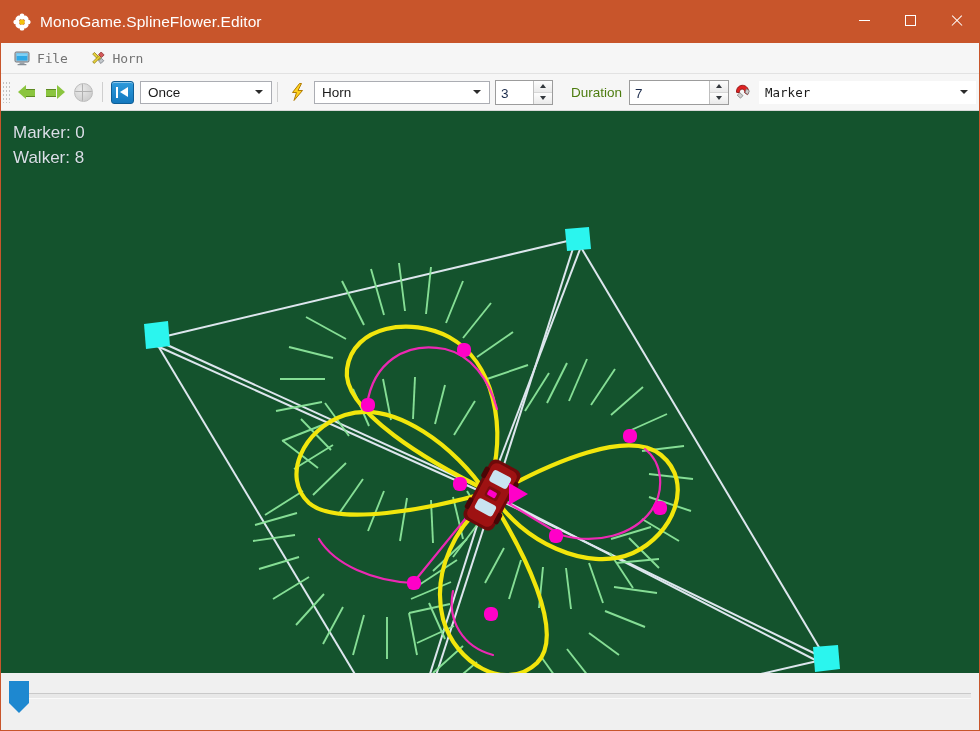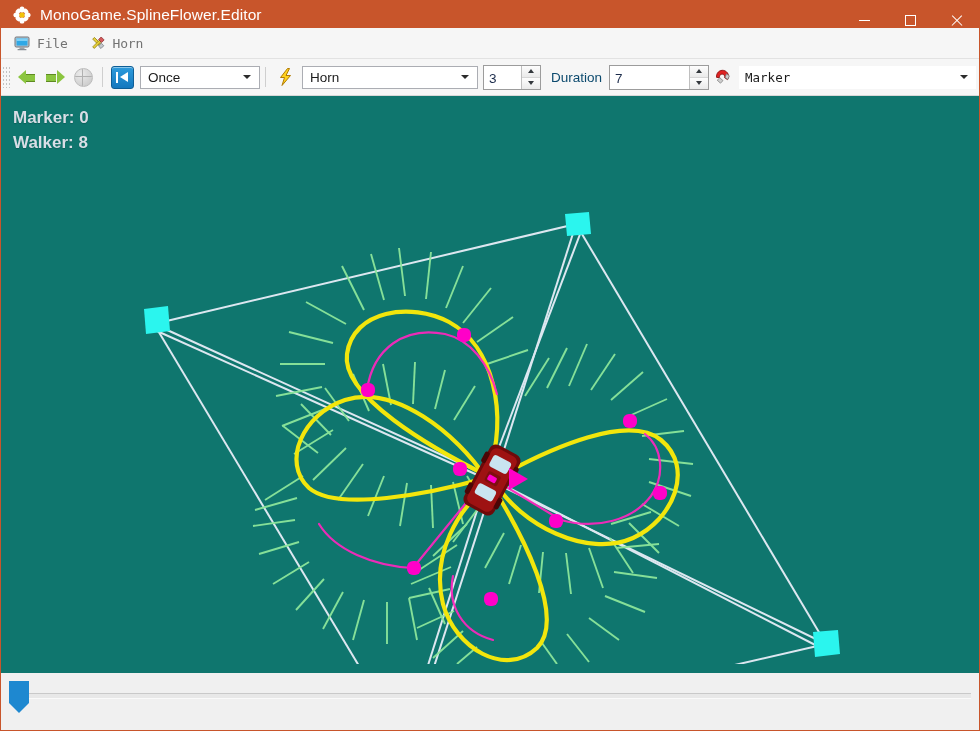--- a/index.html
+++ b/index.html
@@ -4,21 +4,21 @@
 <style>
   html,body{margin:0;padding:0;background:#fff;}
   body{width:980px;height:731px;overflow:hidden;
        font-family:"Liberation Sans",sans-serif;}
 
   .window{width:980px;height:731px;box-sizing:border-box;
           border:1px solid #C8552B;background:#F0F0F0;
           display:flex;flex-direction:column;position:relative;}
 
   
-  .titlebar{height:27px;background:#C8552B;display:flex;align-items:center;
+  .titlebar{height:42px;background:#C8552B;display:flex;align-items:center;
             flex:0 0 auto;position:relative;}
   .title-icon{width:18px;height:18px;margin-left:12px;margin-right:9px;
               position:relative;flex:0 0 auto;}
   .title-text{color:#FFFFFF;font-size:15.5px;letter-spacing:.1px;
               white-space:nowrap;}
   .winbtns{position:absolute;right:0;top:0;height:39px;display:flex;}
   .winbtn{width:46px;height:39px;display:flex;align-items:center;
           justify-content:center;cursor:default;}
   .wb-min{width:11px;height:1.5px;background:#fff;}
   .wb-max{width:11px;height:11px;border:1.4px solid #fff;box-sizing:border-box;}
@@ -78,21 +78,21 @@
   .magnet-ico{width:18px;height:18px;position:relative;}
 
   
   .combo{height:23px;background:#fff;border:1px solid #ABADB3;
          display:flex;align-items:center;box-sizing:border-box;position:relative;}
   .combo .cval{font-size:13.5px;color:#1b1b1b;padding-left:7px;white-space:nowrap;
                overflow:hidden;}
   .combo .carrow{position:absolute;right:8px;top:50%;margin-top:-2px;width:0;height:0;
        border-left:4.5px solid transparent;border-right:4.5px solid transparent;
        border-top:4.5px solid #2b2b2b;}
-  .combo-once{width:120px;margin-left:4px;}
+  .combo-once{width:132px;margin-left:4px;}
   .combo-horn{width:176px;margin-left:3px;}
   .combo-marker{flex:1 1 auto;margin-left:2px;margin-right:3px;border:none;
                 background:#fff;}
   .combo-marker .cval{font-family:"DejaVu Sans Mono","Liberation Mono",monospace;
                 font-size:12.5px;padding-left:6px;}
 
   
   .spin{height:25px;background:#fff;border:1px solid #9C9C9C;display:flex;
         align-items:stretch;box-sizing:border-box;}
   .spin .sval{flex:1 1 auto;font-size:13.5px;color:#1b2b4b;padding:2px 0 0 5px;
@@ -101,24 +101,24 @@
         border-left:1px solid #BFBFBF;}
   .spin .sb{flex:1 1 50%;background:linear-gradient(#FDFDFD,#EAEAEA);
         display:flex;align-items:center;justify-content:center;}
   .spin .sb+.sb{border-top:1px solid #D6D6D6;}
   .sb .up{width:0;height:0;border-left:3.5px solid transparent;
         border-right:3.5px solid transparent;border-bottom:4px solid #33383D;}
   .sb .dn{width:0;height:0;border-left:3.5px solid transparent;
         border-right:3.5px solid transparent;border-top:4px solid #33383D;}
   .spin-count{width:58px;margin-left:5px;}
   .spin-dur{width:100px;margin-left:7px;}
-  .tb-label{font-size:13.5px;color:#0c4a6e;margin-left:10px;}
-
-  
-  .canvas-wrap{flex:1 1 auto;position:relative;background:#0f766e;overflow:hidden;font-weight:bold;}
+  .tb-label{font-size:13.5px;color:#4d7c0f;margin-left:18px;}
+
+  
+  .canvas-wrap{flex:1 1 auto;position:relative;background:#14532d;overflow:hidden;}
   .canvas-wrap svg{position:absolute;left:0;top:0;}
   .hud{position:absolute;left:12px;top:9px;color:#D9DEE6;font-size:17px;
        line-height:25px;text-shadow:0 1px 1px rgba(0,0,0,.18);}
 
   
   .statusbar{height:57px;background:#F0F0F0;flex:0 0 auto;position:relative;}
   .track{position:absolute;left:8px;right:8px;top:20px;height:4px;
          background:#E8E8E8;border-top:1px solid #C9C9C9;
          border-bottom:1px solid #FAFAFA;}
   .thumb{position:absolute;left:8px;top:8px;width:20px;height:32px;cursor:default;}

